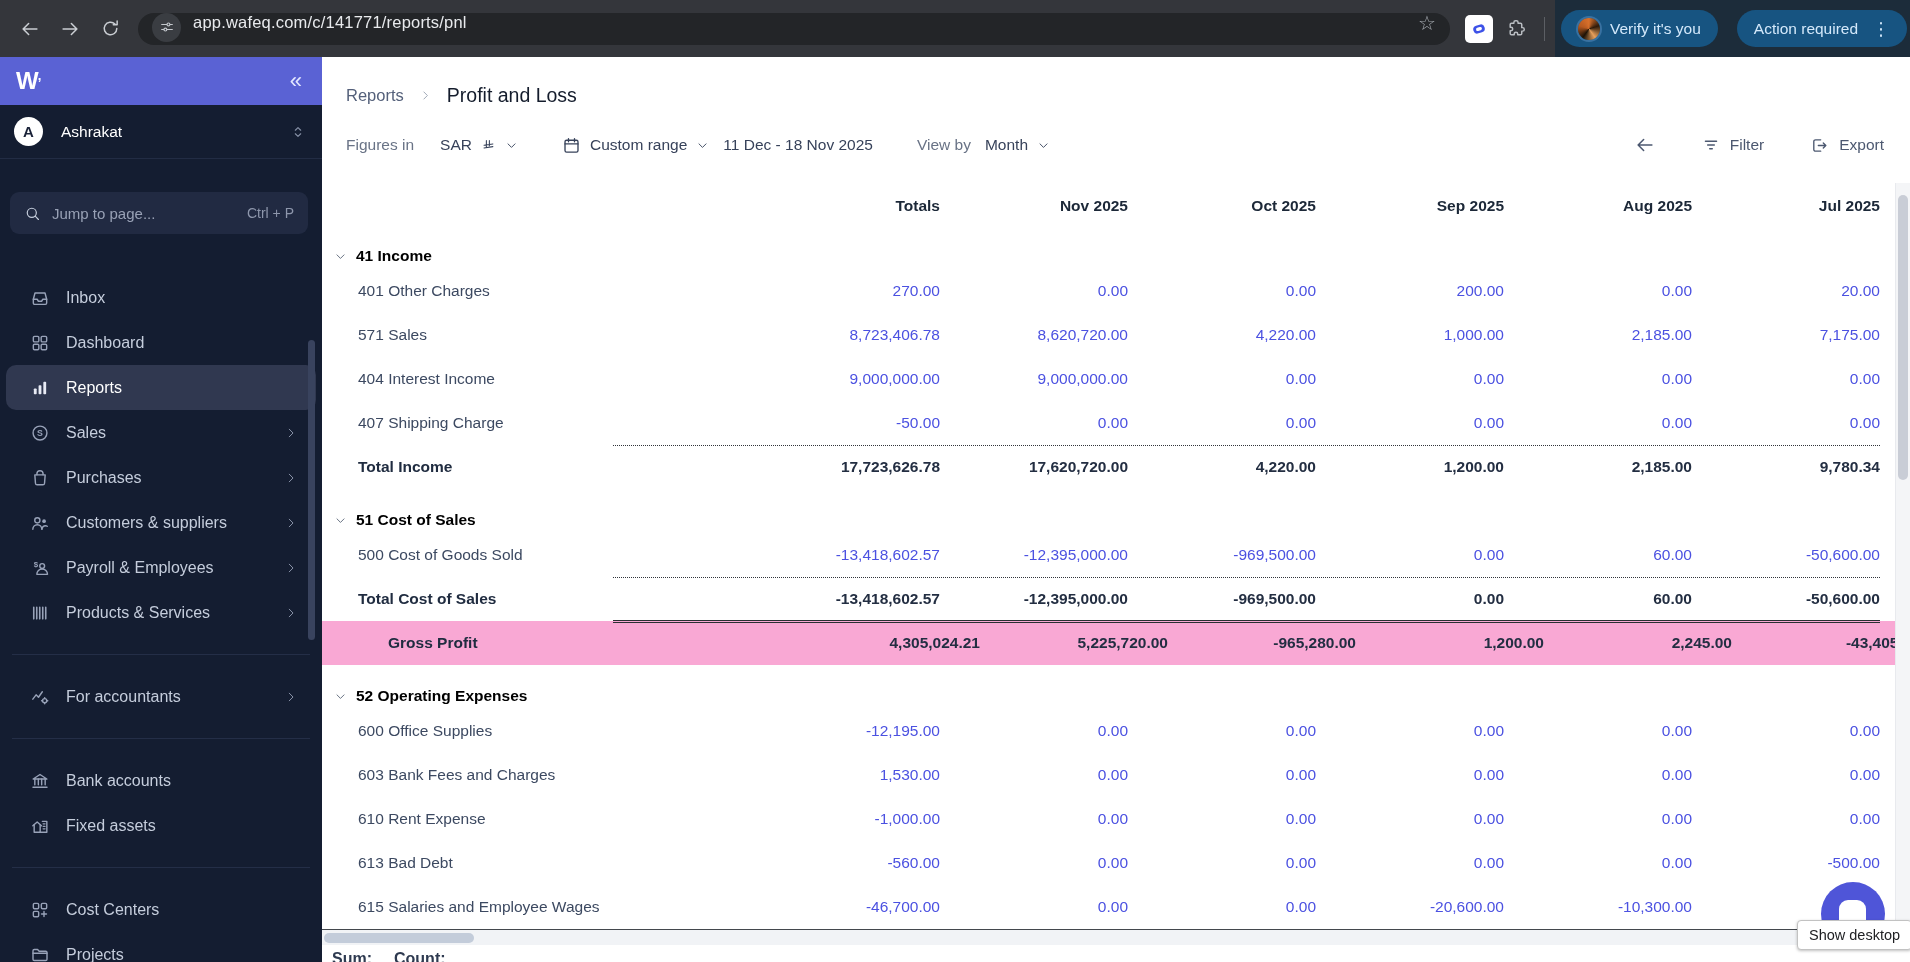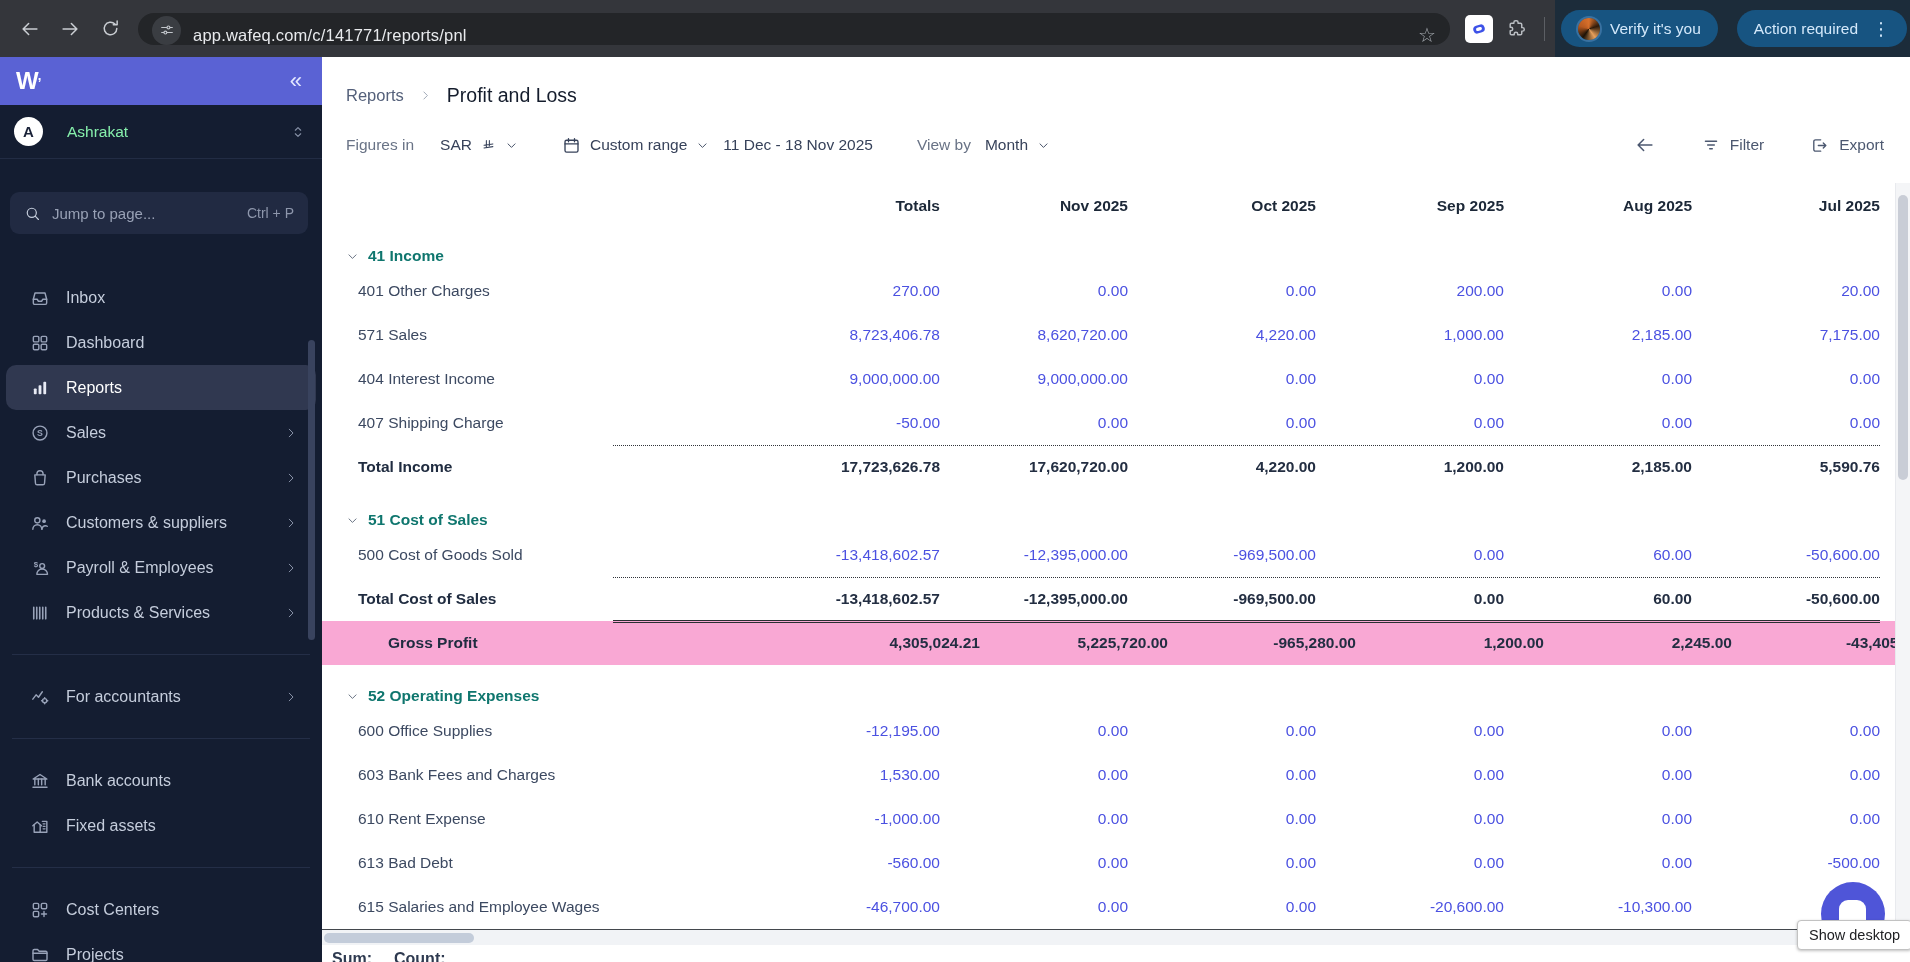--- a/index.html
+++ b/index.html
@@ -7,21 +7,21 @@
     font-family:"Liberation Sans", sans-serif; }
   svg { display:block; }
   .ic { fill:none; stroke:currentColor; stroke-width:1.7; stroke-linecap:round; stroke-linejoin:round; }
 
   
   .browser { position:absolute; left:0; top:0; width:1910px; height:57px;
     background:#34363b; display:flex; align-items:center; padding-left:10px; }
   .nav-btn { width:40px; height:40px; display:flex; align-items:center; justify-content:center;
     color:#c9cdd2; }
   .omnibox { margin-left:8px; width:1312px; height:32px; background:#232528; border-radius:19px;
-    display:flex; align-items:flex-end; padding:0 14px; }
+    display:flex; align-items:flex-start; padding:0 14px; }
   .site-chip { width:29px; height:29px; border-radius:50%; background:#3a3d42; color:#c3c7cc;
     display:flex; align-items:center; justify-content:center; }
   .url { margin-left:12px; color:#e8eaed; font-size:16.5px; letter-spacing:.2px; }
   .omni-star { margin-left:auto; color:#a2a7ad; font-size:20px; line-height:1; }
   .ext-zone { display:flex; align-items:center; gap:13px; margin-left:15px; }
   .ext-app { width:28px; height:28px; background:#fff; border-radius:5px; display:flex;
     align-items:center; justify-content:center; }
   .puzzle { color:#b9bdc2; }
   .chrome-sep { width:1px; height:24px; background:#5c5f64; margin-left:4px; }
   .profile-zone { flex:1; height:57px; margin-left:10px; background:#1c2c3a; display:flex;
@@ -38,21 +38,21 @@
     color:#c5cddc; overflow:hidden; }
   .sb-header { height:48px; background:#5a62d4; display:flex; align-items:center;
     justify-content:space-between; padding:0 20px 0 16px; }
   .wlogo { color:#fff; font-size:24px; font-weight:800; letter-spacing:-1px; }
   .wlogo sup { font-size:13px; font-weight:800; }
   .collapse { color:#e3e7ff; font-size:22px; line-height:1; }
   .workspace { height:54px; display:flex; align-items:center; padding:0 16px 0 14px;
     border-bottom:1px solid #222c44; }
   .avatar { width:29px; height:29px; border-radius:50%; background:#fff; color:#1a2238;
     font-weight:700; font-size:15px; display:flex; align-items:center; justify-content:center; }
-  .ws-name { margin-left:24px; font-size:15.5px; color:#86efac; }
+  .ws-name { margin-left:18px; font-size:15.5px; color:#ffffff; }
   .ws-sorter { margin-left:auto; color:#8690a6; }
   .searchbox { margin:33px 14px 0 10px; height:42px; background:#212a42; border-radius:9px;
     display:flex; align-items:center; padding:0 14px; }
   .searchbox .ph { margin-left:11px; font-size:15px; color:#98a1b5; }
   .searchbox .kbd { margin-left:auto; font-size:14px; color:#8e97ac; }
   .menu { margin-top:41px; }
   .m-item { height:45px; display:flex; align-items:center; padding:0 24px 0 30px;
     font-size:16px; color:#c5cddc; }
   .m-item .mi { width:20px; height:20px; margin-right:16px; color:#98a2b8; flex:none; }
   .m-item .chev { margin-left:auto; color:#8b94aa; }
@@ -75,21 +75,21 @@
   .tb-item { display:flex; align-items:center; gap:9px; }
   .tb-right { margin-left:auto; display:flex; align-items:center; gap:46px; color:#4c5870; }
   .tb-right .tb-item { gap:10px; }
 
   .grid { display:grid; grid-template-columns:430px repeat(6,188px); width:1573px; }
   .thead { margin-top:28px; height:30px; align-items:center; }
   .th { text-align:right; font-size:15.5px; font-weight:700; color:#1c2838; }
   .tbody { margin-top:4px; }
   .row { position:relative; height:44px; align-items:center; }
   .cell-label { font-size:15.5px; color:#3c4961; padding-left:36px; display:flex; align-items:center; }
-  .row-section .cell-label { padding-left:24px; font-weight:700; color:#0f766e; gap:9px;margin-top:18px; }
+  .row-section .cell-label { padding-left:12px; font-weight:700; color:#000000; gap:9px;margin-top:18px; }
   .row-section .sec-chev { color:#5c6activity678; color:#5c6678; }
   .row-total .cell-label, .row-gross .cell-label { font-weight:700; color:#202c40; }
   .row-gross .cell-label { padding-left:26px; }
   .val { text-align:right; font-size:15.5px; color:#4b51e1; }
   .row-total .val, .row-gross .val { color:#232e42; font-weight:700; }
   .row-total::before { content:""; position:absolute; left:291px; right:15px; top:0;
     border-top:1.5px dotted #30343a; }
   .row-gross { background:#f9a8d4;padding-left:40px; }
   .row-gross::before { content:""; position:absolute; left:291px; right:15px; top:-1px;
     border-top:3px double #2b2f33; }
@@ -491,21 +491,21 @@
         <div class="val">0.00</div>
         <div class="val">0.00</div>
       </div>
       <div class="grid row row-total">
         <div class="cell-label">Total Income</div>
         <div class="val">17,723,626.78</div>
         <div class="val">17,620,720.00</div>
         <div class="val">4,220.00</div>
         <div class="val">1,200.00</div>
         <div class="val">2,185.00</div>
-        <div class="val">5,590.76</div>
+        <div class="val">9,780.34</div>
       </div>
       <div class="grid row row-section">
         <div class="cell-label">
           <span class="sec-chev">
       <svg class="ic" width="13" height="13" viewBox="0 0 24 24" stroke-width="2.3">
               <path d="M5.5 9l6.5 6.5L18.5 9"></path>
             </svg>
           </span>
           <span>51 Cost of Sales</span>
         </div>

